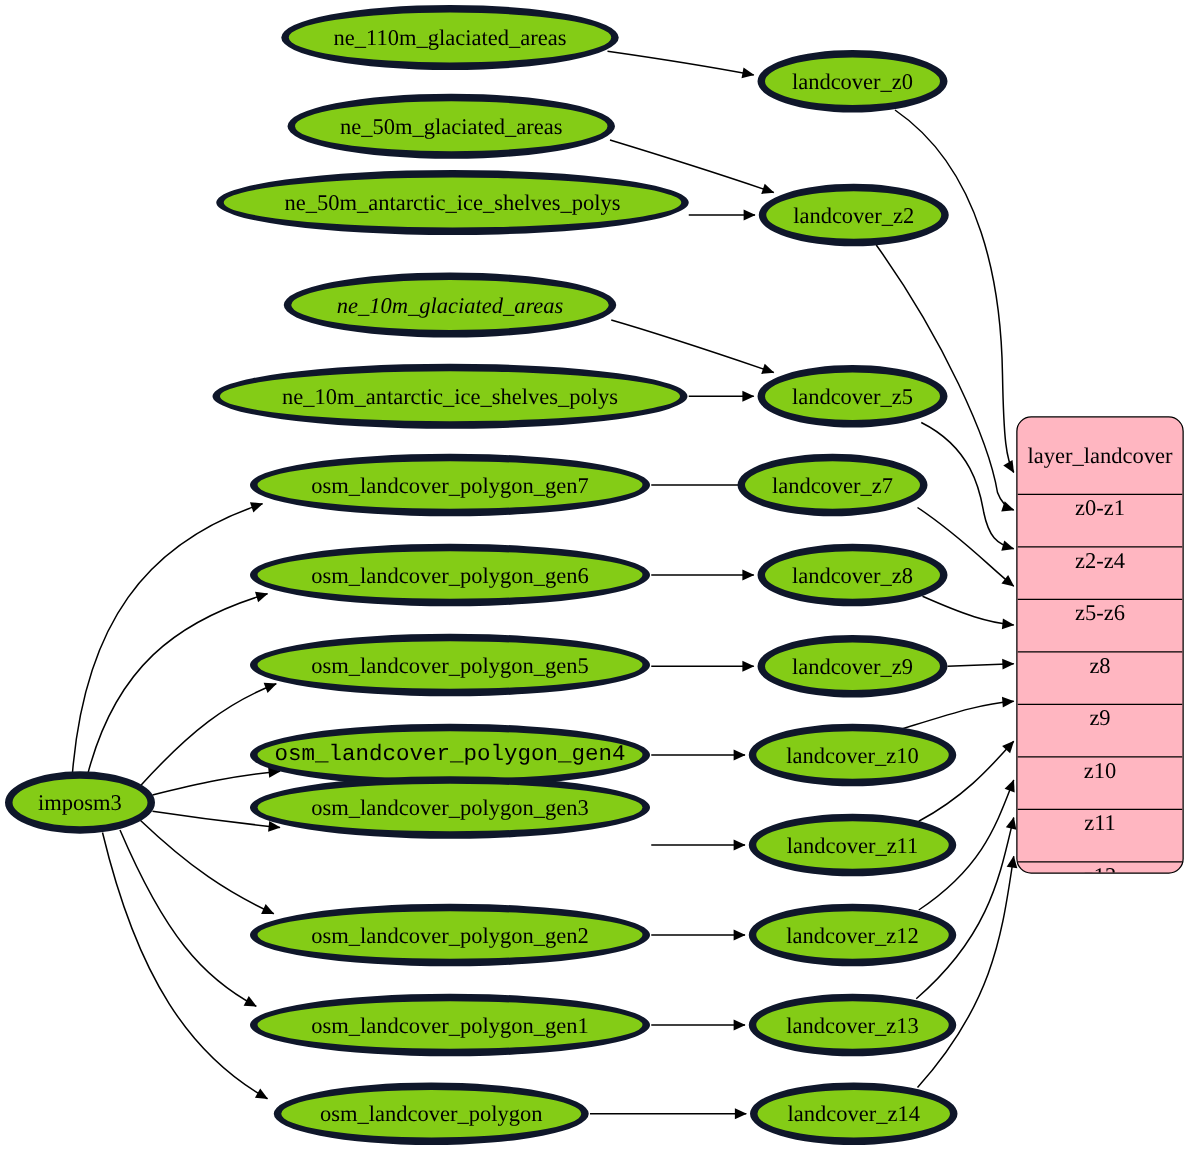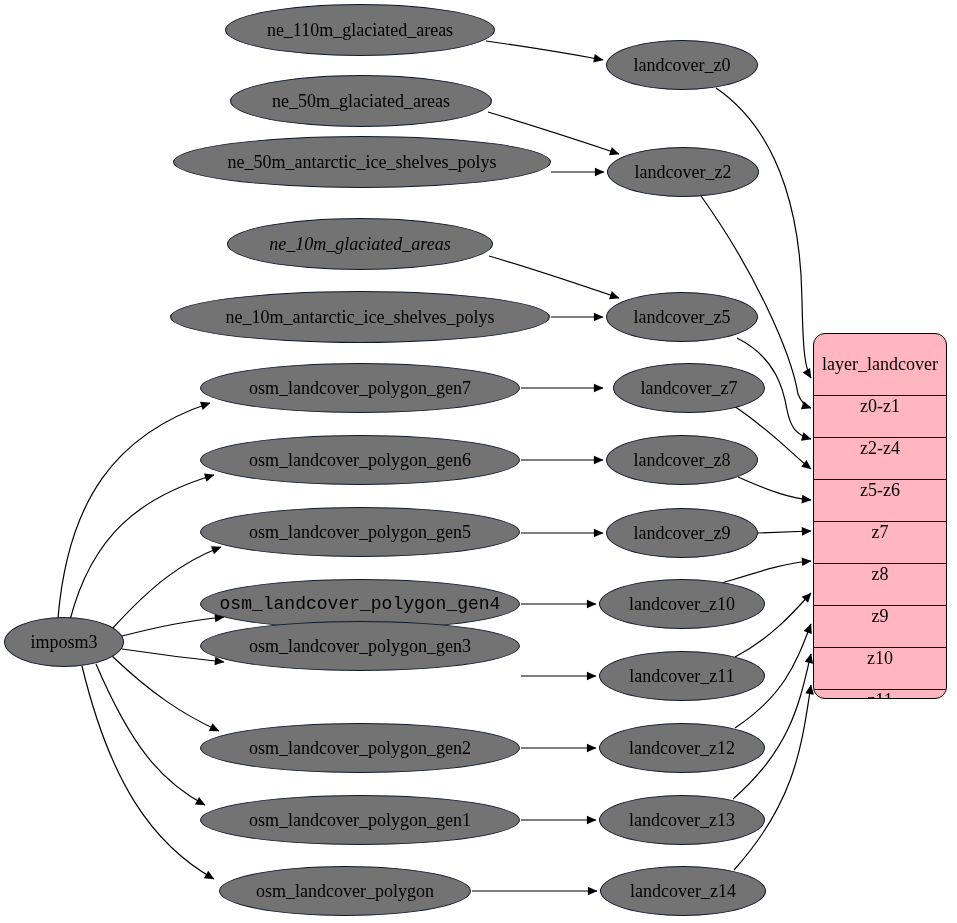--- a/index.html
+++ b/index.html
@@ -14,22 +14,22 @@
   }
   #edge-layer{
     position:absolute;left:0;top:0;width:957px;height:923px;
     pointer-events:none;
   }
   .node{
     position:absolute;
     display:flex;align-items:center;justify-content:center;
     white-space:nowrap;
     box-sizing:border-box;
-    background:#737373;
-    border:1px solid #0f172a;
+    background:#84cc16;
+    border:6px solid #0f172a;
     border-radius:50%;
     line-height:1;
   }
   .record{
     position:absolute;
     left:813px;top:333px;width:134px;height:366px;
     box-sizing:border-box;
     background:#ffb6c1;
     border:1.5px solid #000;
     border-radius:12px;
@@ -107,35 +107,34 @@
   <div class="node" style="left:200px;top:621px;width:320px;height:50px;">osm_landcover_polygon_gen3</div>
   <div class="node" style="left:200px;top:723px;width:320px;height:50px;">osm_landcover_polygon_gen2</div>
   <div class="node" style="left:200px;top:795px;width:320px;height:50px;">osm_landcover_polygon_gen1</div>
   <div class="node" style="left:219px;top:866px;width:252px;height:50px;">osm_landcover_polygon</div>
 
   <div class="node" style="left:4px;top:617px;width:120px;height:50px;">imposm3</div>
 
   <div class="node" style="left:606px;top:40px;width:152px;height:50px;">landcover_z0</div>
   <div class="node" style="left:607px;top:147px;width:152px;height:50px;">landcover_z2</div>
   <div class="node" style="left:606px;top:292px;width:152px;height:50px;">landcover_z5</div>
-  <div class="node" style="left:613px;top:363px;width:152px;height:50px;">landcover_z7</div>
+  <div class="node" style="left:590px;top:363px;width:152px;height:50px;">landcover_z7</div>
   <div class="node" style="left:606px;top:435px;width:152px;height:50px;">landcover_z8</div>
   <div class="node" style="left:606px;top:508px;width:152px;height:50px;">landcover_z9</div>
   <div class="node" style="left:599px;top:579px;width:166px;height:50px;">landcover_z10</div>
   <div class="node" style="left:599px;top:651px;width:166px;height:50px;">landcover_z11</div>
   <div class="node" style="left:599px;top:723px;width:166px;height:50px;">landcover_z12</div>
   <div class="node" style="left:599px;top:795px;width:166px;height:50px;">landcover_z13</div>
   <div class="node" style="left:600px;top:866px;width:166px;height:50px;">landcover_z14</div>
 
   <div class="record">
     <div class="row">layer_landcover</div>
     <div class="row">z0-z1</div>
     <div class="row">z2-z4</div>
     <div class="row">z5-z6</div>
-    <div class="row">z7</div>
     <div class="row">z8</div>
     <div class="row">z9</div>
     <div class="row">z10</div>
     <div class="row">z11</div>
     <div class="row">z12</div>
     <div class="row">z13</div>
     <div class="row">z14+</div>
   </div>
 
 </div>

